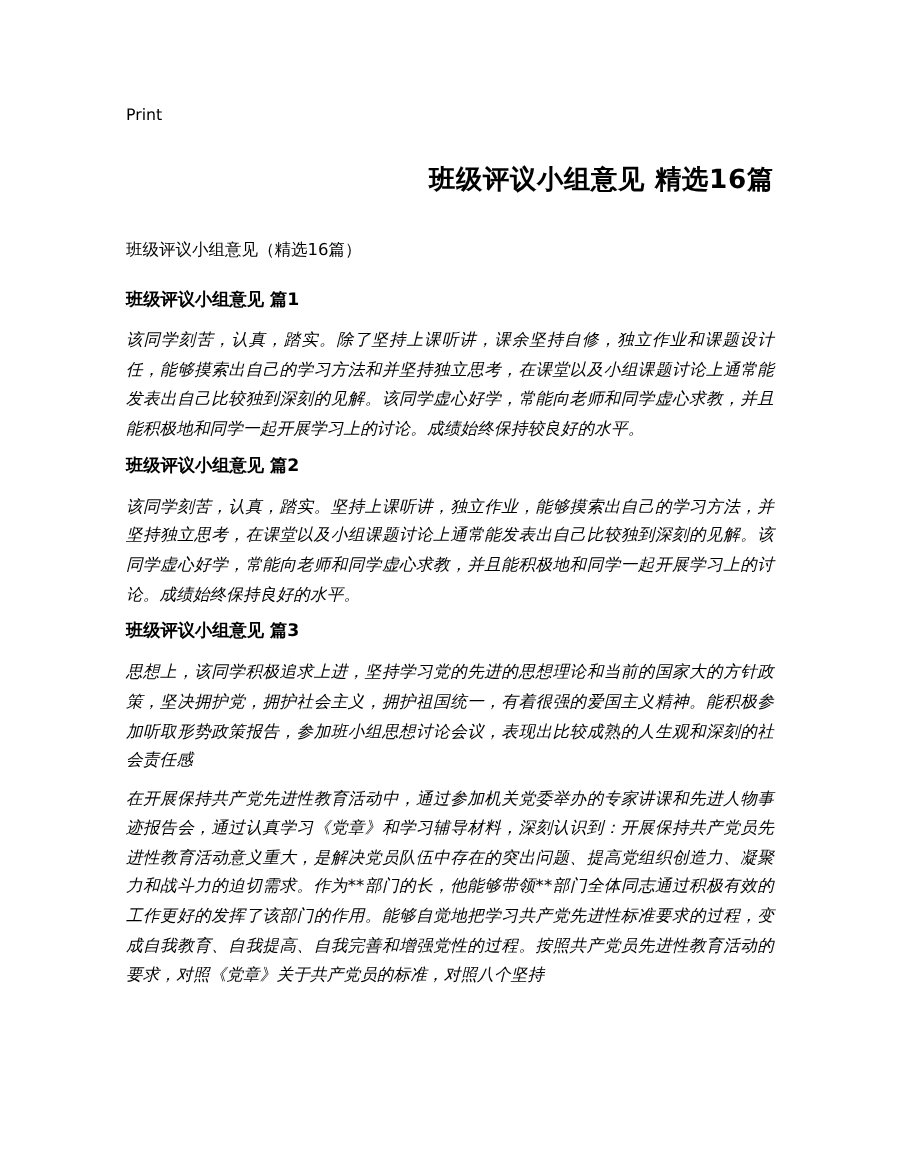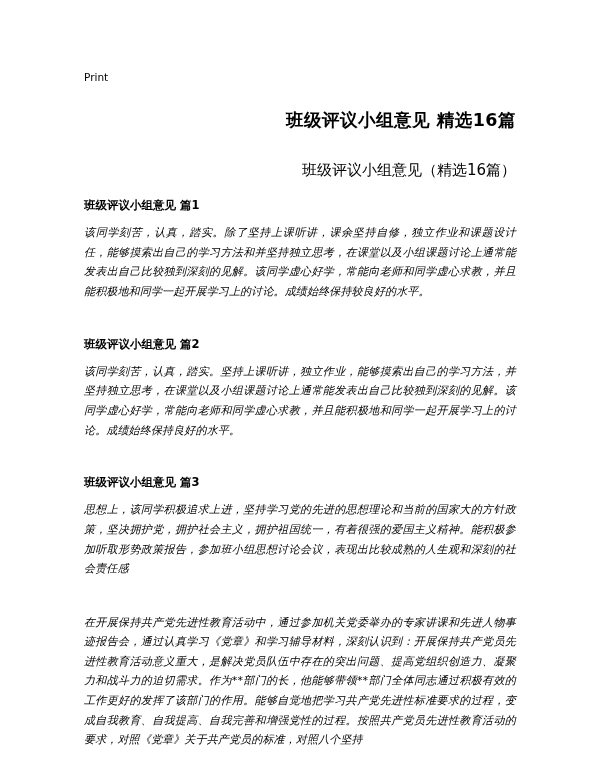--- a/index.html
+++ b/index.html
@@ -34,43 +34,43 @@
     margin: 0;
     padding-top: 96px;
     text-align: right;
     font-size: 17.5px;
     font-weight: bold;
     letter-spacing: 0.5px;
     line-height: 1.4;
   }
   .doc-subtitle {
     margin: 26px 0 0 0;
-    font-size: 15px;
+    font-size: 11px;
     line-height: 1.5;
-    text-align: right;
+    text-align: left;
   }
   .section {
     margin-top: 16px;
   }
   .section-heading {
     font-size: 11.5px;
     font-weight: bold;
     line-height: 1.5;
     margin: 0 0 9px 0;
   }
   .section-body {
     font-size: 11px;
     line-height: 1.78;
     text-align: justify;
     margin: 0;
     letter-spacing: 0.15px;
     font-style: italic;
   }
   .section + .section {
-    margin-top: 34px;
+    margin-top: 6px;
   }
 </style>
 </head>
 <body>
 
 <div class="page">
 
   <a href="#" class="print-link">Print</a>
 
   <h1 class="doc-title">班级评议小组意见 精选16篇</h1>

